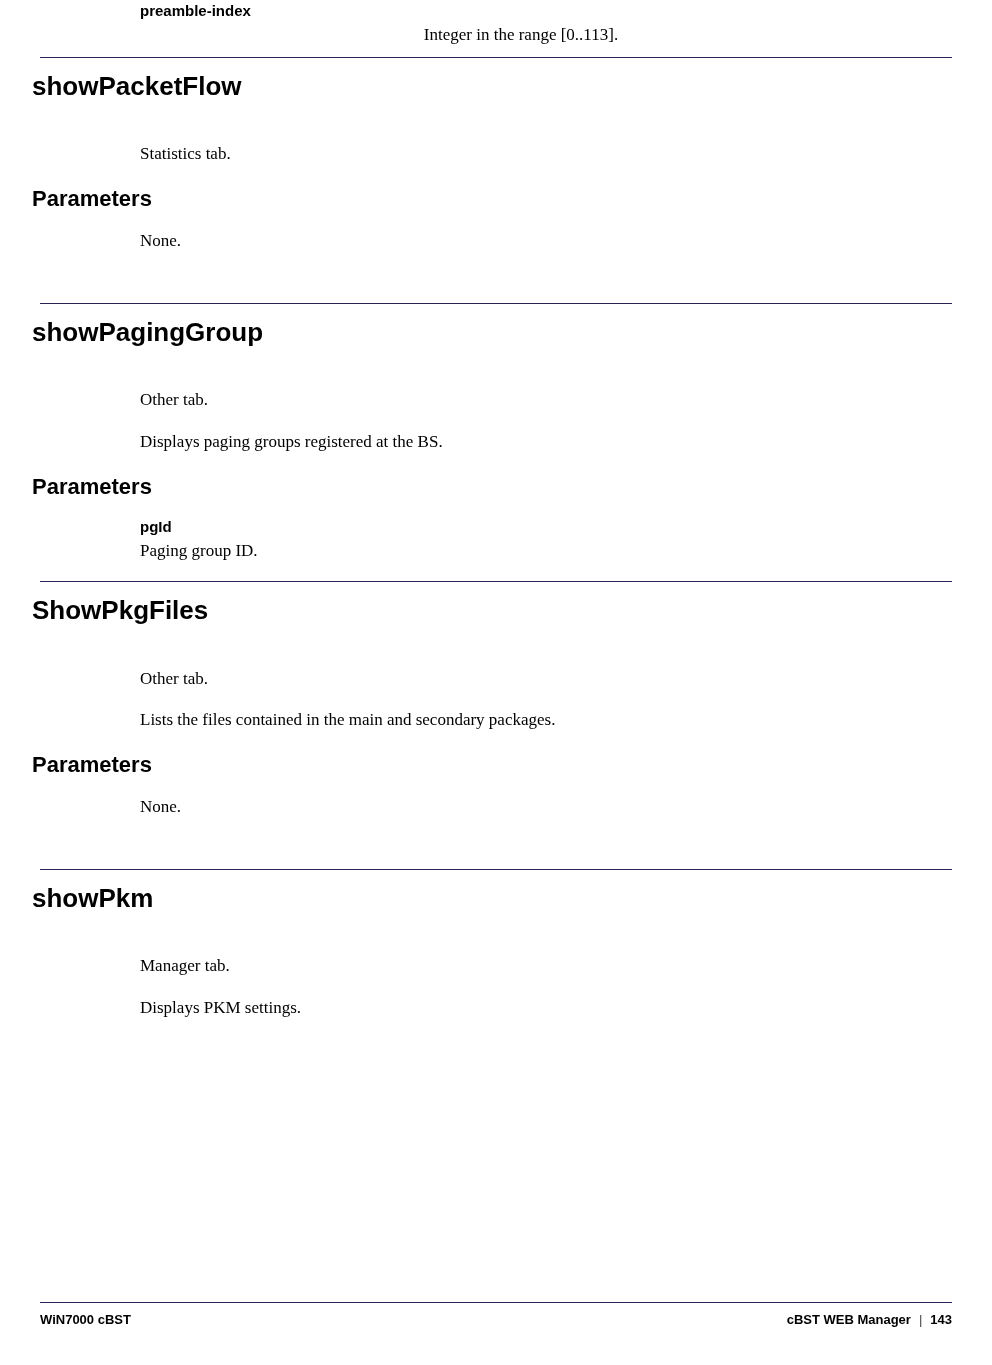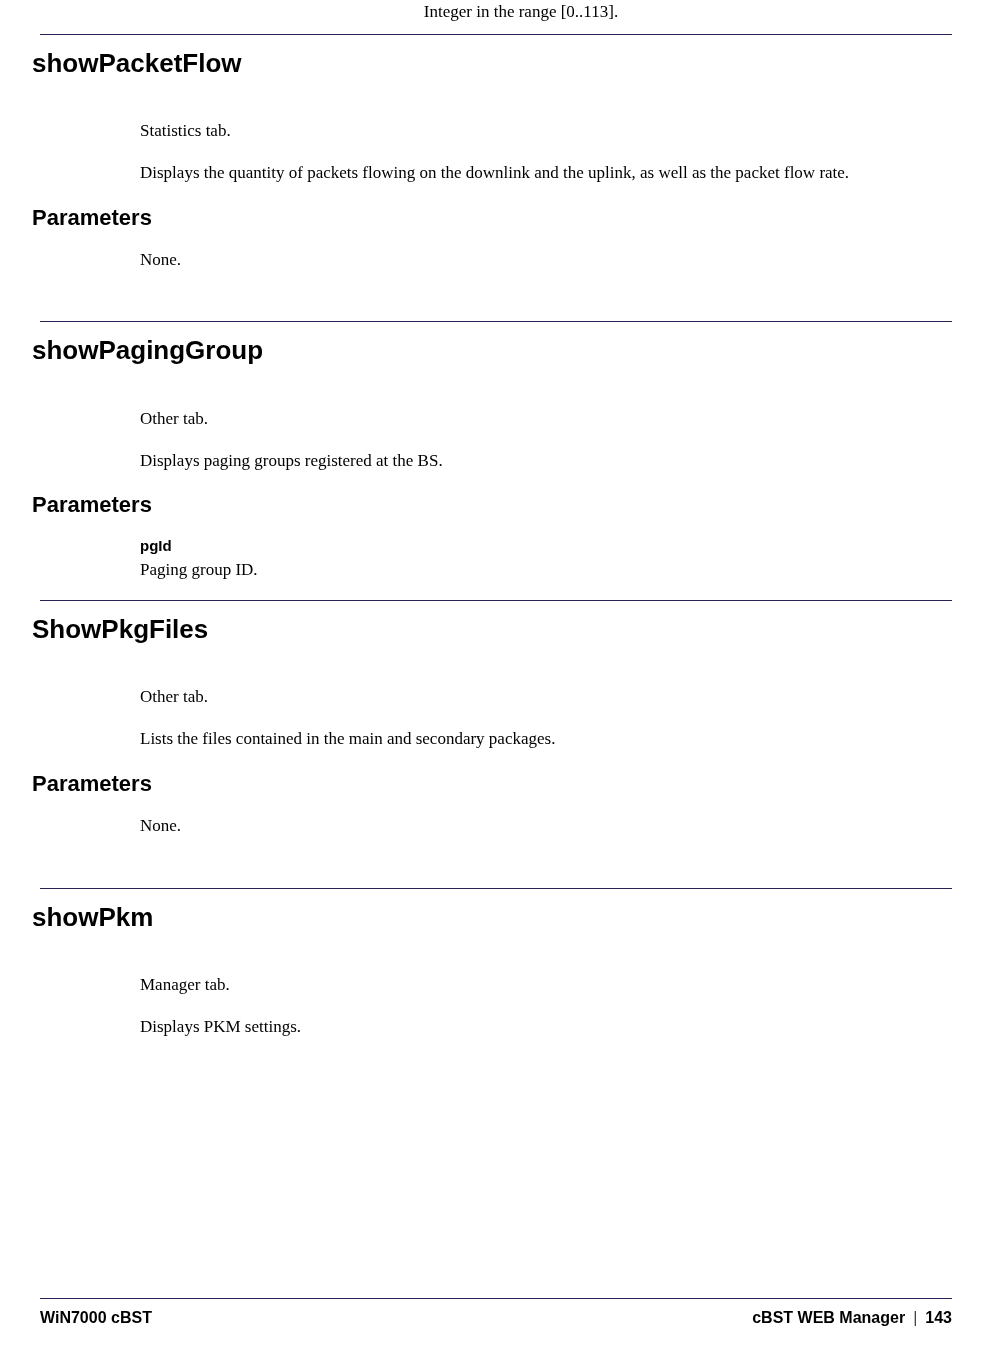--- a/index.html
+++ b/index.html
@@ -61,42 +61,42 @@
   .footer hr {
     border: none;
     border-top: 1.2px solid #2b2257;
     margin: 0 0 8px 0;
   }
   .footer-row {
     display: flex;
     justify-content: space-between;
     font-family: "Trebuchet MS", "Lucida Sans Unicode", Arial, sans-serif;
     font-weight: bold;
-    font-size: 16px;
+    font-size: 13px;
   }
   .footer-right .sep {
     font-weight: normal;
     padding: 0 8px;
     color: #444;
   }
 </style>
 </head>
 <body>
 
 <div class="page">
 
   <div class="indent">
+    <p class="param-name">preamble-index</p>
     <p class="body-text last">Integer in the range [0..113].</p>
   </div>
 
   <hr class="rule">
   <h2 class="section-title">showPacketFlow</h2>
   <div class="indent">
     <p class="body-text">Statistics tab.</p>
-    <p class="body-text">Displays the quantity of packets flowing on the downlink and the uplink, as well as the packet flow rate.</p>
   </div>
   <p class="subhead">Parameters</p>
   <div class="indent">
     <p class="body-text">None.</p>
   </div>
   <div class="spacer-md"></div>
 
   <hr class="rule">
   <h2 class="section-title">showPagingGroup</h2>
   <div class="indent">

